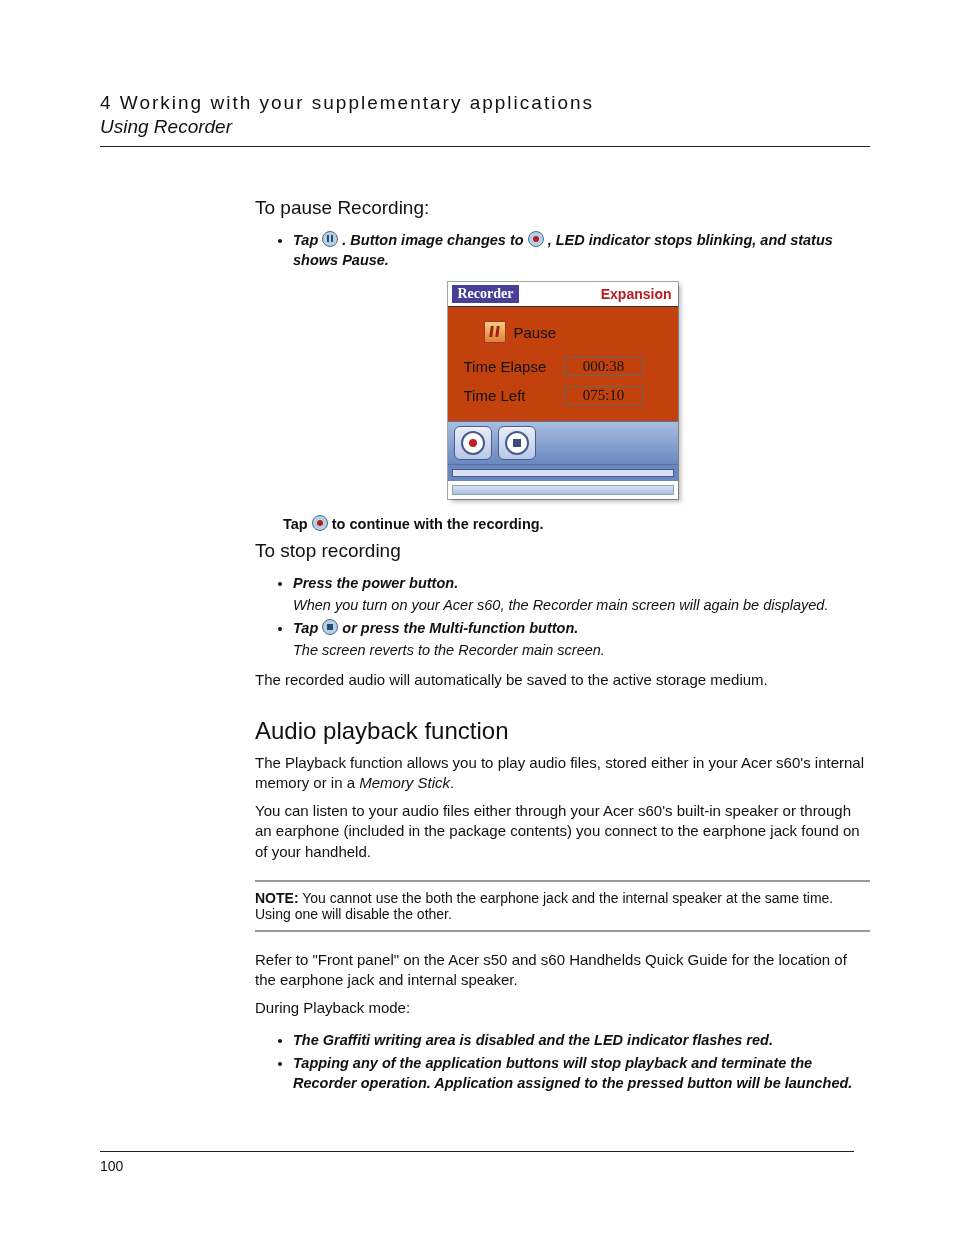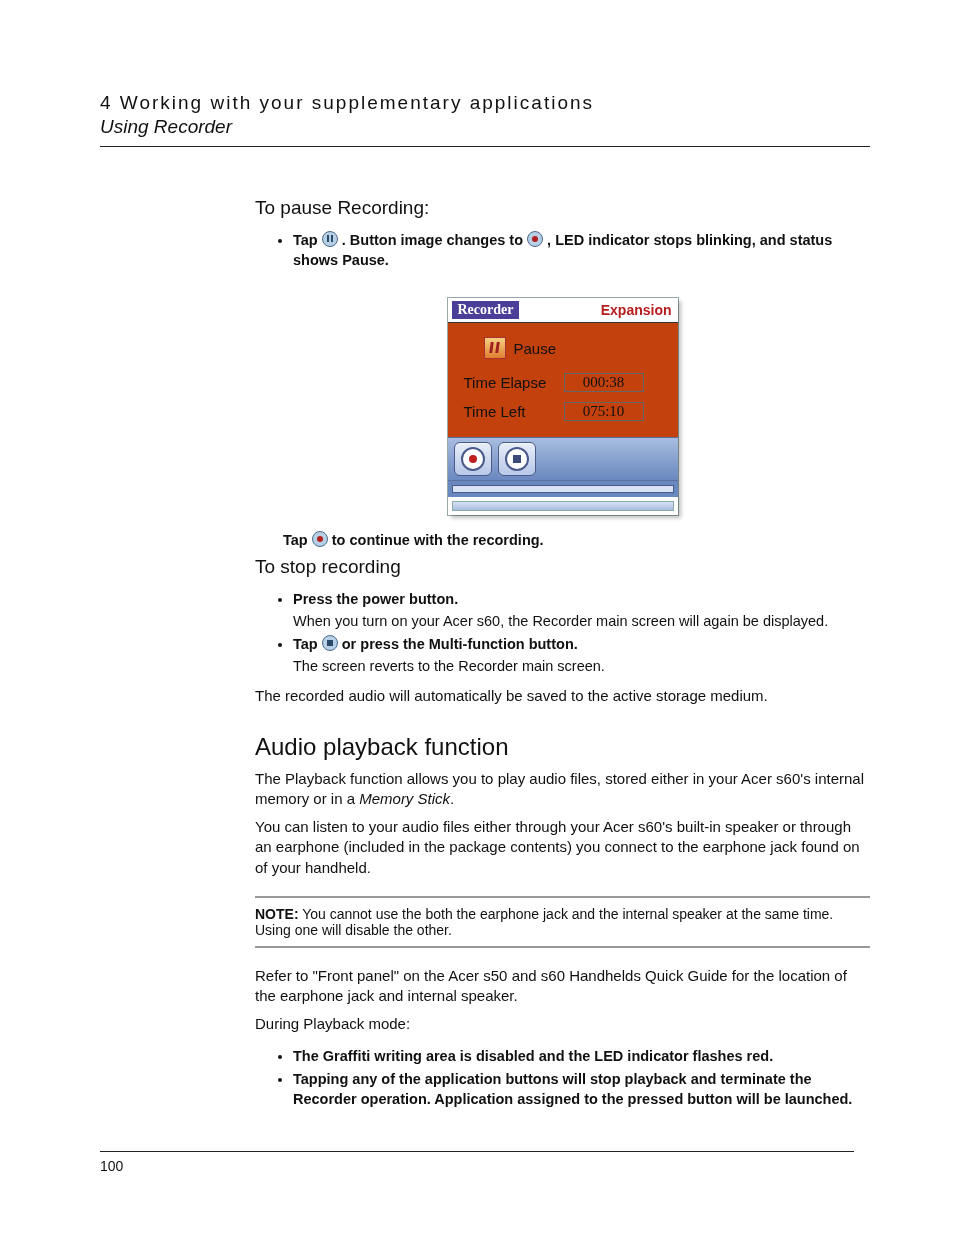--- a/index.html
+++ b/index.html
@@ -37,20 +37,21 @@
   }
   h3.sect {
     font-size: 19px;
     font-weight: 400;
     margin: 0 0 10px 0;
   }
   ul.bul {
     list-style: disc;
     margin: 12px 0 10px 0;
     padding-left: 38px;
+    font-style: italic;
   }
   ul.bul > li {
     font-size: 14.5px;
     font-weight: 600;
     line-height: 1.35;
     margin-bottom: 4px;
   }
   ul.bul > li .sub {
     font-weight: 400;
     display: block;
@@ -118,21 +119,21 @@
     left: 100px;
     bottom: 61px;
     border-top: 1px solid #222;
     width: 754px;
     padding-top: 6px;
     font-size: 14px;
   }
   
   .shot-wrap {
     width: 230px;
-    margin: 28px auto 16px auto;
+    margin: 12px auto 16px auto;
     box-shadow: 3px 3px 4px rgba(0,0,0,0.25), 0 0 0 1px #9aa;
   }
   .shot-title {
     display: flex;
     justify-content: space-between;
     font-size: 14px;
     font-weight: 700;
     padding: 3px 6px 3px 4px;
     border-bottom: 1px solid #333;
     background: #fff;

